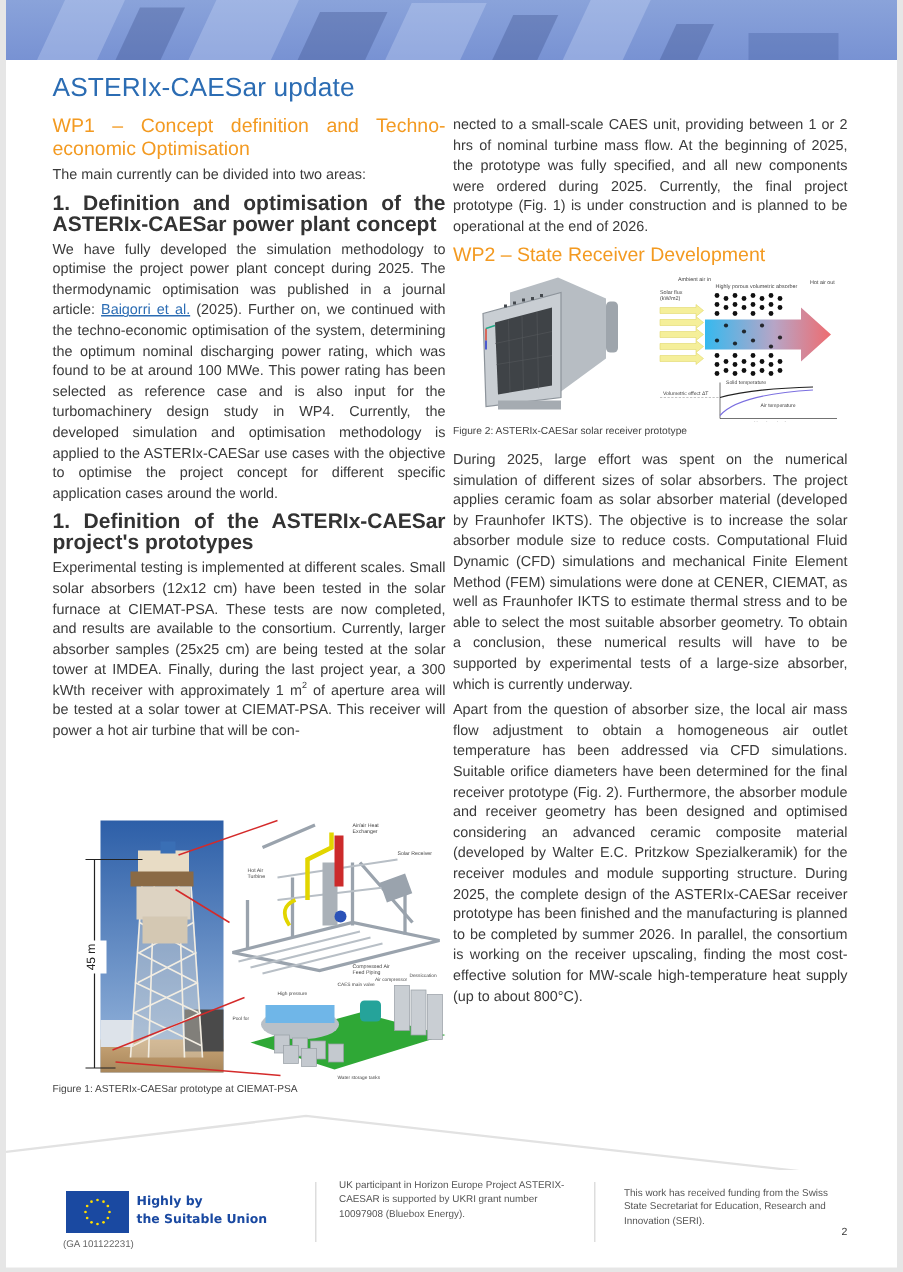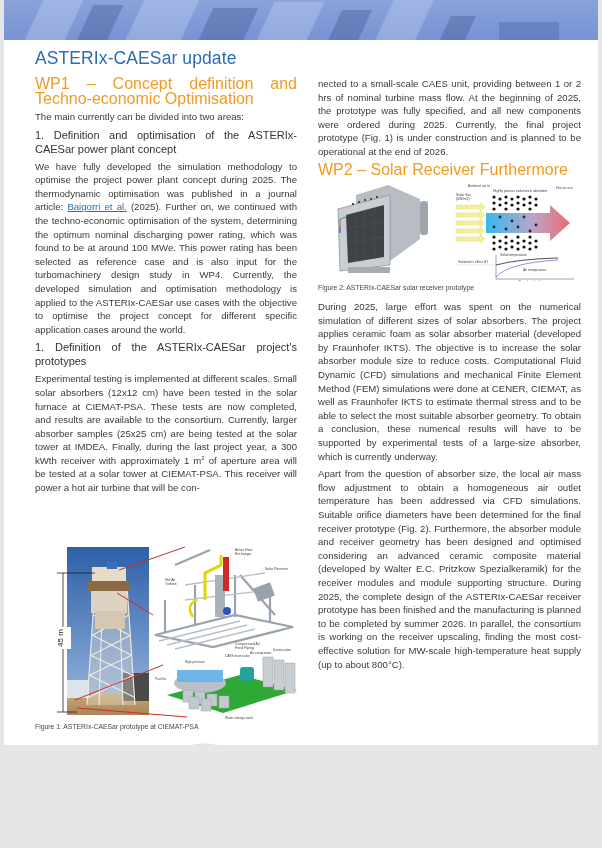--- a/index.html
+++ b/index.html
@@ -1,30 +1,30 @@
 <!DOCTYPE html>
 <html><head>
 <meta charset="utf-8">
 <style>
   * { box-sizing: border-box; margin: 0; padding: 0; }
   html, body { width: 602px; height: 848px; background: #e6e6e6; overflow: hidden; }
   body { font-family: "Liberation Sans", sans-serif; color: #333; position: relative; }
-  .page { position: absolute; left: 4px; top: 0; width: 594px; height: 745px; background: #fff; overflow: hidden; }
+  .page { position: absolute; left: 4px; top: 0; width: 594px; height: 845px; background: #fff; overflow: hidden; }
   .banner { position: absolute; left: 0; top: 0; width: 594px; height: 40px;
     background: linear-gradient(180deg, #8aa3da 0%, #7892d3 100%); overflow: hidden; }
   .banner .panel { position: absolute; background: rgba(60,80,140,0.35); transform: skewX(-25deg); }
   .banner .panel.light { background: rgba(200,215,245,0.35); }
   .page-title { position: absolute; left: 31px; top: 48px; font-size: 17.5px; color: #2b6cb3; font-weight: normal; letter-spacing: 0.1px; }
   .col { position: absolute; font-size: 9.6px; line-height: 13.6px; color: #3a3a3a; }
   .col-left { left: 31px; top: 77px; width: 262px; }
-  .col-right { left: 314px; top: 77px; width: 263px; }
-  .wp-head { color: #f39a21; font-size: 16px; line-height: 14.5px; margin-bottom: 4px; text-align: justify; }
+  .col-right { left: 298px; top: 77px; width: 263px; }
+  .wp-head { color: #f39a21; font-size: 13px; line-height: 14.5px; margin-bottom: 4px; text-align: justify; }
   .wp-head.single { margin-top: 4px; }
   p { text-align: justify; margin-bottom: 4px; }
-  .sub-head { font-weight: normal; color: #333; font-size: 11px; line-height: 14px; margin-bottom: 4px; text-align: justify; }
+  .sub-head { font-weight: bold; color: #333; font-size: 14px; line-height: 14px; margin-bottom: 4px; text-align: justify; }
   a.ref { color: #2b6cb3; }
   sup { font-size: 6px; vertical-align: super; line-height: 0; }
   .fig1 { position: absolute; left: 31px; top: 545px; width: 262px; height: 176px; }
   .fig-caption { font-size: 6.8px; color: #444; line-height: 9px; }
   .fig1-caption { position: absolute; left: 31px; top: 722px; }
   .fig2 { position: relative; width: 263px; height: 100px; margin-top: 4px; }
   .fig2-caption { margin-top: 2px; margin-bottom: 8px; }
   .footer-divider { position: absolute; left: 0; top: 740px; width: 594px; height: 40px; }
   .footer { position: absolute; left: 0; top: 780px; width: 594px; height: 65px; }
   .eu-flag { position: absolute; left: 40px; top: 14px; width: 42px; height: 28px; background: #1a49a1; }
@@ -154,21 +154,21 @@
       <text x="215" y="109" font-size="3.2" fill="#444" font-family="Liberation Sans, sans-serif">Air compressor</text>
       <text x="238" y="106" font-size="3.2" fill="#444" font-family="Liberation Sans, sans-serif">Dessiccation</text>
       <text x="120" y="135" font-size="3.2" fill="#444" font-family="Liberation Sans, sans-serif">Pool for</text>
       <text x="190" y="174" font-size="3.2" fill="#444" font-family="Liberation Sans, sans-serif">Water storage tanks</text>
     </svg>
   </div>
   <div class="fig-caption fig1-caption">Figure 1: ASTERIx-CAESar prototype at CIEMAT-PSA</div>
 
   <div class="col col-right">
     <p>nected to a small-scale CAES unit, providing between 1 or 2 hrs of nominal turbine mass flow. At the beginning of 2025, the prototype was fully specified, and all new components were ordered during 2025. Currently, the final project prototype (Fig. 1) is under construction and is planned to be operational at the end of 2026.</p>
-    <div class="wp-head single">WP2 – Solar Receiver Furthermore</div>
+    <div class="wp-head single">WP2 – State Receiver Development</div>
 
     <div class="fig2">
       <svg width="263" height="100" viewBox="0 0 263 100">
 
         <polygon points="38,14 70,4 102,18 102,58 72,80 38,72" fill="#b7bdc3"></polygon>
         <polygon points="20,28 72,14 72,84 22,90" fill="#c9ced3" stroke="#8d949b" stroke-width="0.8"></polygon>
         <polygon points="28,34 66,24 66,76 30,82" fill="#3f4347"></polygon>
         <g stroke="#55595d" stroke-width="0.4">
           <line x1="37" y1="32" x2="38" y2="80"></line>
             <line x1="46" y1="30" x2="47" y2="79"></line>

